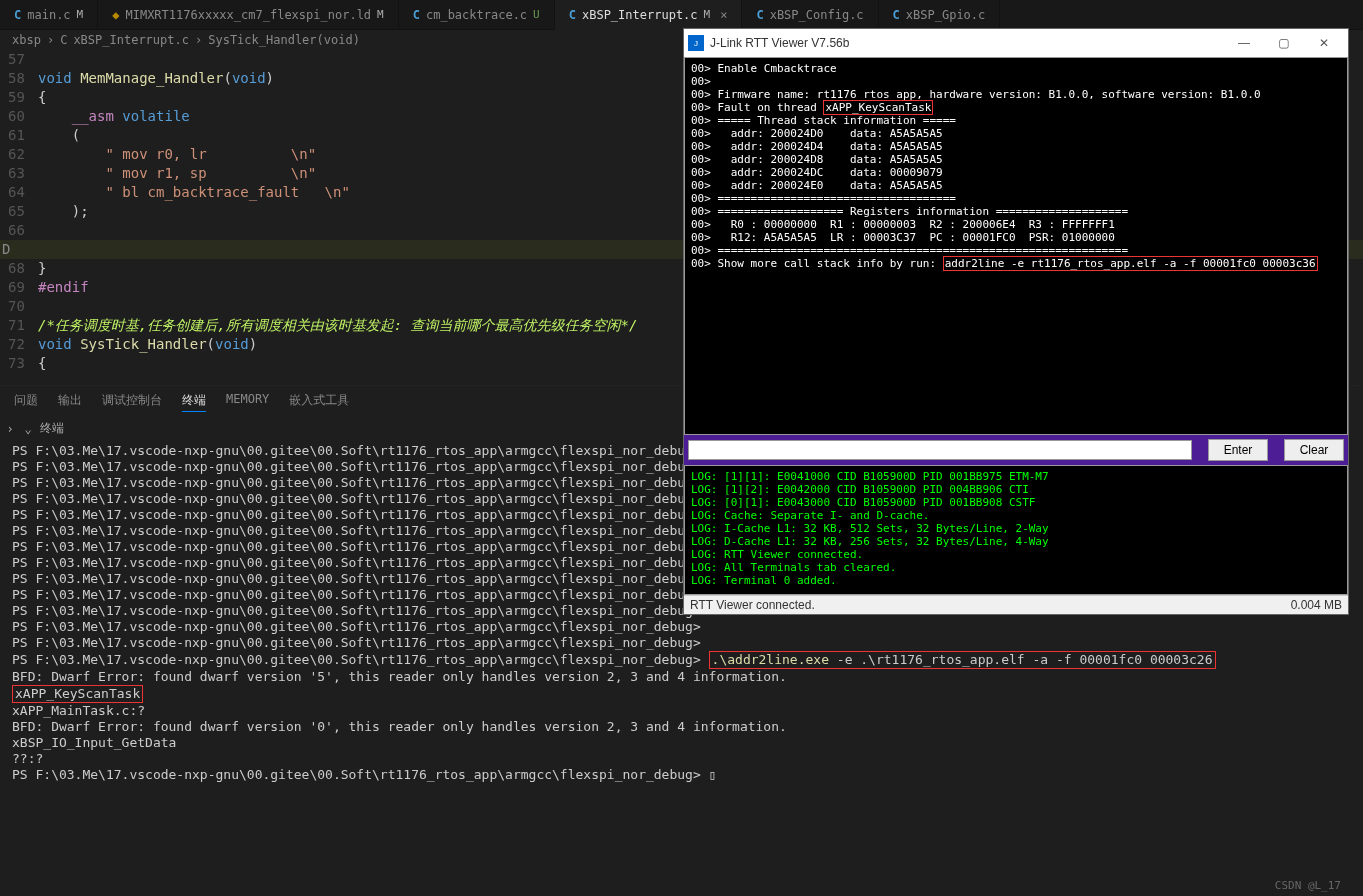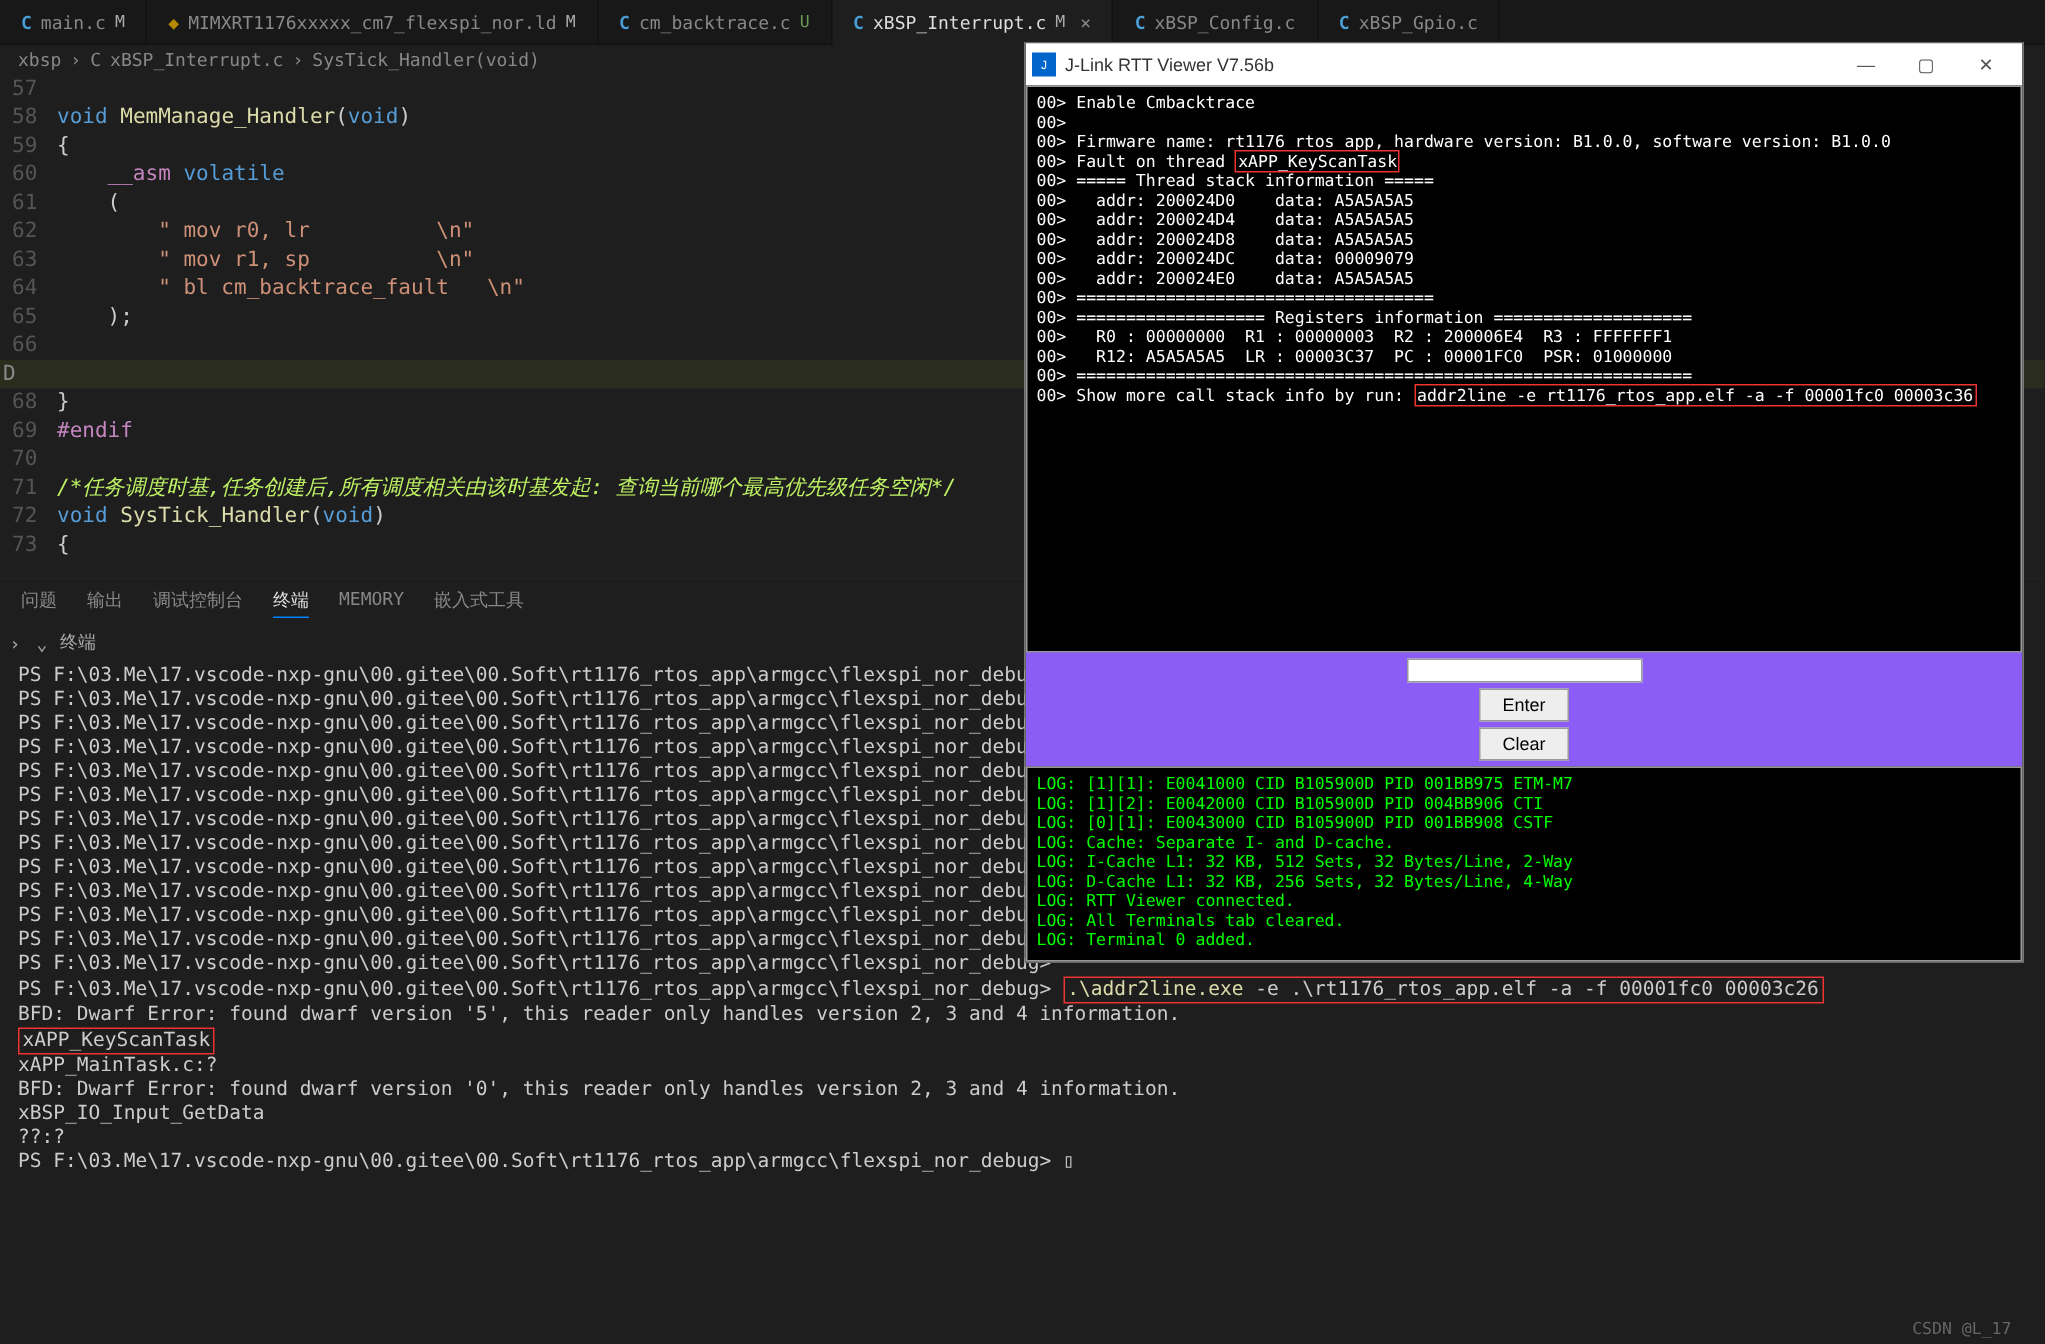--- a/index.html
+++ b/index.html
@@ -50,21 +50,21 @@
   .jlink-title .winbtns { margin-left: auto; display: flex; }
   .jlink-title .winbtns div { width: 40px; text-align: center; color: #555; cursor: pointer; }
   .jlink-menu { display: flex; gap: 14px; padding: 4px 10px; background: #fff; font-size: 12px; color: #555; border-bottom: 1px solid #ddd; }
   .jlink-tabs { display: flex; background: #e0e0e0; font-size: 12px; }
   .jlink-tab { padding: 3px 10px; border: 1px solid #999; background: #fff; font-family: Consolas, monospace; }
   .jlink-tab:first-child { background: #fff; }
   .jlink-tab:nth-child(2) { background: #e8e8e8; }
   .jlink-out { background: #000; color: #fff; font-family: Consolas, monospace; font-size: 11px; line-height: 13px; padding: 4px 6px; height: 378px; overflow: hidden; white-space: pre; border:1px solid #999; }
   .jlink-redbox { border: 1px solid #e33; padding:0 1px; }
 
-  .jlink-inputrow { display:flex; padding:4px 4px; gap:4px; background:#8b5cf6; align-items:center;flex-direction:column; }
+  .jlink-inputrow { display:flex; padding:4px 4px; gap:16px; background:#4c1d95; align-items:center; }
   .jlink-inputrow input { flex:1; height:20px; border:1px solid #999; background:#fff; font-size:12px; }
   .jlink-inputrow button { width:60px; height:22px; font-size:12px; background:#eee; border:1px solid #999; }
 
   .jlink-log { background:#000; color:#0f0; font-family:Consolas,monospace; font-size:11px; line-height:13px; padding:4px 6px; height:130px; border:1px solid #999; white-space:pre; }
   .jlink-status { background:#f0f0f0; color:#333; font-size:12px; padding:2px 6px; border-top:1px solid #ccc; display:flex; }
   .jlink-status span:last-child { margin-left:auto; }
   .watermark { position:absolute; right:22px; bottom:4px; font-size:11px; color:#666; }
 </style>
 </head>
 <body>
@@ -232,13 +232,17 @@
       <div>✕</div>
     </div>
   </div>
   <div class="jlink-out" id="jlinkout"><div>00&gt; Enable Cmbacktrace</div><div>00&gt;</div><div>00&gt; Firmware name: rt1176_rtos_app, hardware version: B1.0.0, software version: B1.0.0</div><div>00&gt; Fault on thread <span class="jlink-redbox">xAPP_KeyScanTask</span></div><div>00&gt; ===== Thread stack information =====</div><div>00&gt;   addr: 200024D0    data: A5A5A5A5</div><div>00&gt;   addr: 200024D4    data: A5A5A5A5</div><div>00&gt;   addr: 200024D8    data: A5A5A5A5</div><div>00&gt;   addr: 200024DC    data: 00009079</div><div>00&gt;   addr: 200024E0    data: A5A5A5A5</div><div>00&gt; ====================================</div><div>00&gt; =================== Registers information ====================</div><div>00&gt;   R0 : 00000000  R1 : 00000003  R2 : 200006E4  R3 : FFFFFFF1</div><div>00&gt;   R12: A5A5A5A5  LR : 00003C37  PC : 00001FC0  PSR: 01000000</div><div>00&gt; ==============================================================</div><div>00&gt; Show more call stack info by run: <span class="jlink-redbox">addr2line -e rt1176_rtos_app.elf -a -f 00001fc0 00003c36</span></div></div>
   <div class="jlink-inputrow">
     <input style="">
     <button>Enter</button>
     <button>Clear</button>
   </div>
   <div class="jlink-log" id="jlinklog"><div>LOG: [1][1]: E0041000 CID B105900D PID 001BB975 ETM-M7</div><div>LOG: [1][2]: E0042000 CID B105900D PID 004BB906 CTI</div><div>LOG: [0][1]: E0043000 CID B105900D PID 001BB908 CSTF</div><div>LOG: Cache: Separate I- and D-cache.</div><div></div><div>LOG: I-Cache L1: 32 KB, 512 Sets, 32 Bytes/Line, 2-Way</div><div>LOG: D-Cache L1: 32 KB, 256 Sets, 32 Bytes/Line, 4-Way</div><div>LOG: RTT Viewer connected.</div><div>LOG: All Terminals tab cleared.</div><div>LOG: Terminal 0 added.</div></div>
+  <div class="jlink-status">
+    <span>RTT Viewer connected.</span>
+    <span>0.004 MB</span>
+  </div>
 </div>
 
 </body></html>

